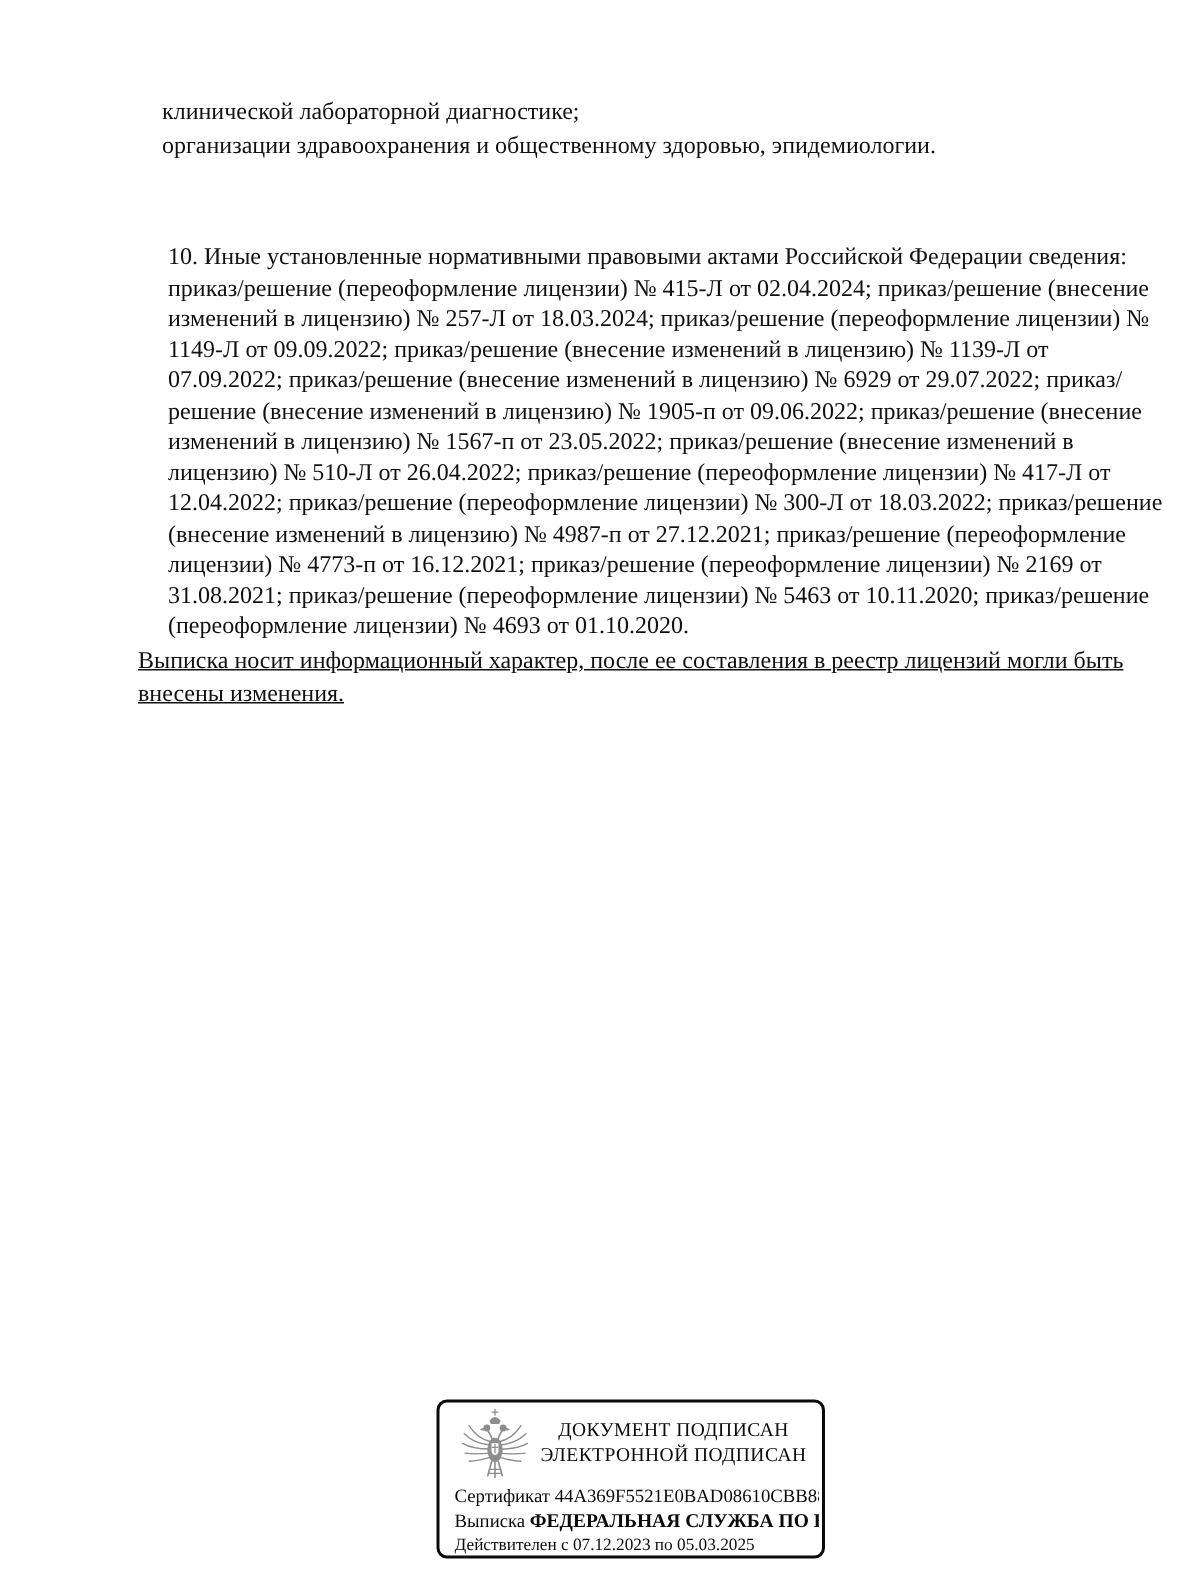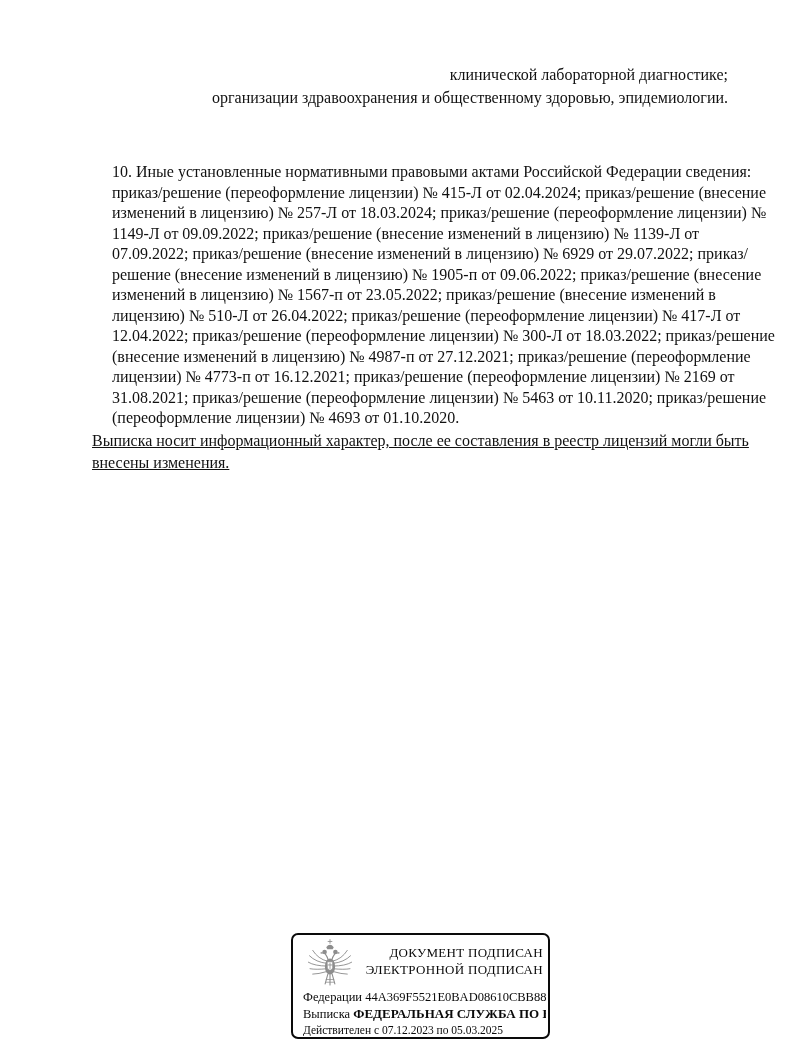--- a/index.html
+++ b/index.html
@@ -5,40 +5,40 @@
   html,body{margin:0;padding:0;background:#ffffff;}
   .page{
     position:relative;
     width:791px;height:1053px;
     background:#ffffff;
     font-family:"Liberation Serif","DejaVu Serif",serif;
     color:#111111;
     overflow:hidden;
   }
   .textblock{position:absolute;font-size:16px;line-height:20.5px;}
-  .cont-lines{left:108px;top:63px;width:620px;line-height:23px;text-align:right;}
+  .cont-lines{left:108px;top:63px;width:620px;line-height:23px;}
   .item9{left:92px;top:120px;width:665px;}
   .item10{left:92px;top:162px;width:665px;margin-left:20px;}
   .disclaimer{left:92px;top:430px;width:665px;line-height:22px;text-decoration:underline;}
 
   .stamp{
     position:absolute;
     left:291px;top:933px;
     width:259px;height:106px;
     border:2px solid #0a0a0a;
     border-radius:7px;
     box-sizing:border-box;
     background:#ffffff;
   }
   .stamp .emblem{
     position:absolute;left:10px;top:3px;width:54px;height:55px;
   }
   .stamp .title{
     position:absolute;left:62px;top:10px;width:188px;
-    text-align:right;font-size:13px;line-height:16.5px;
+    text-align:center;font-size:13px;line-height:16.5px;
     letter-spacing:0.3px;color:#0a0a0a;
   }
   .stamp .line{
     position:absolute;left:10px;width:243px;
     white-space:nowrap;overflow:hidden;color:#0a0a0a;
   }
   .stamp .cert{top:55px;font-size:12.5px;}
   .stamp .owner{top:71px;font-size:12.5px;}
   .stamp .owner .val{font-weight:bold;font-size:13px;}
   .stamp .valid{top:89px;font-size:11.5px;}
@@ -93,21 +93,21 @@
           <path d="M46 66 L41 84 M50 67 L50 86 M54 66 L59 84" stroke-width="2"></path>
           <path d="M43 76 h14 M42 81 h16" stroke-width="1.4"></path>
         </g>
       </svg>
     </span>
     <div class="title">
       <div>ДОКУМЕНТ ПОДПИСАН</div>
       <div>ЭЛЕКТРОННОЙ ПОДПИСАН</div>
     </div>
     <div class="line cert">
-      <span>Федерации</span>&nbsp;<span>44A369F5521E0BAD08610CBB88257ED3</span>
+      <span>Сертификат</span>&nbsp;<span>44A369F5521E0BAD08610CBB88257ED3</span>
     </div>
     <div class="line owner">
       <span>Выписка</span>&nbsp;<span class="val">ФЕДЕРАЛЬНАЯ СЛУЖБА ПО НАДЗОРУ В СФ</span>
     </div>
     <div class="line valid">Действителен с 07.12.2023 по 05.03.2025</div>
   </div>
 
 </div>
 
 </body></html>

